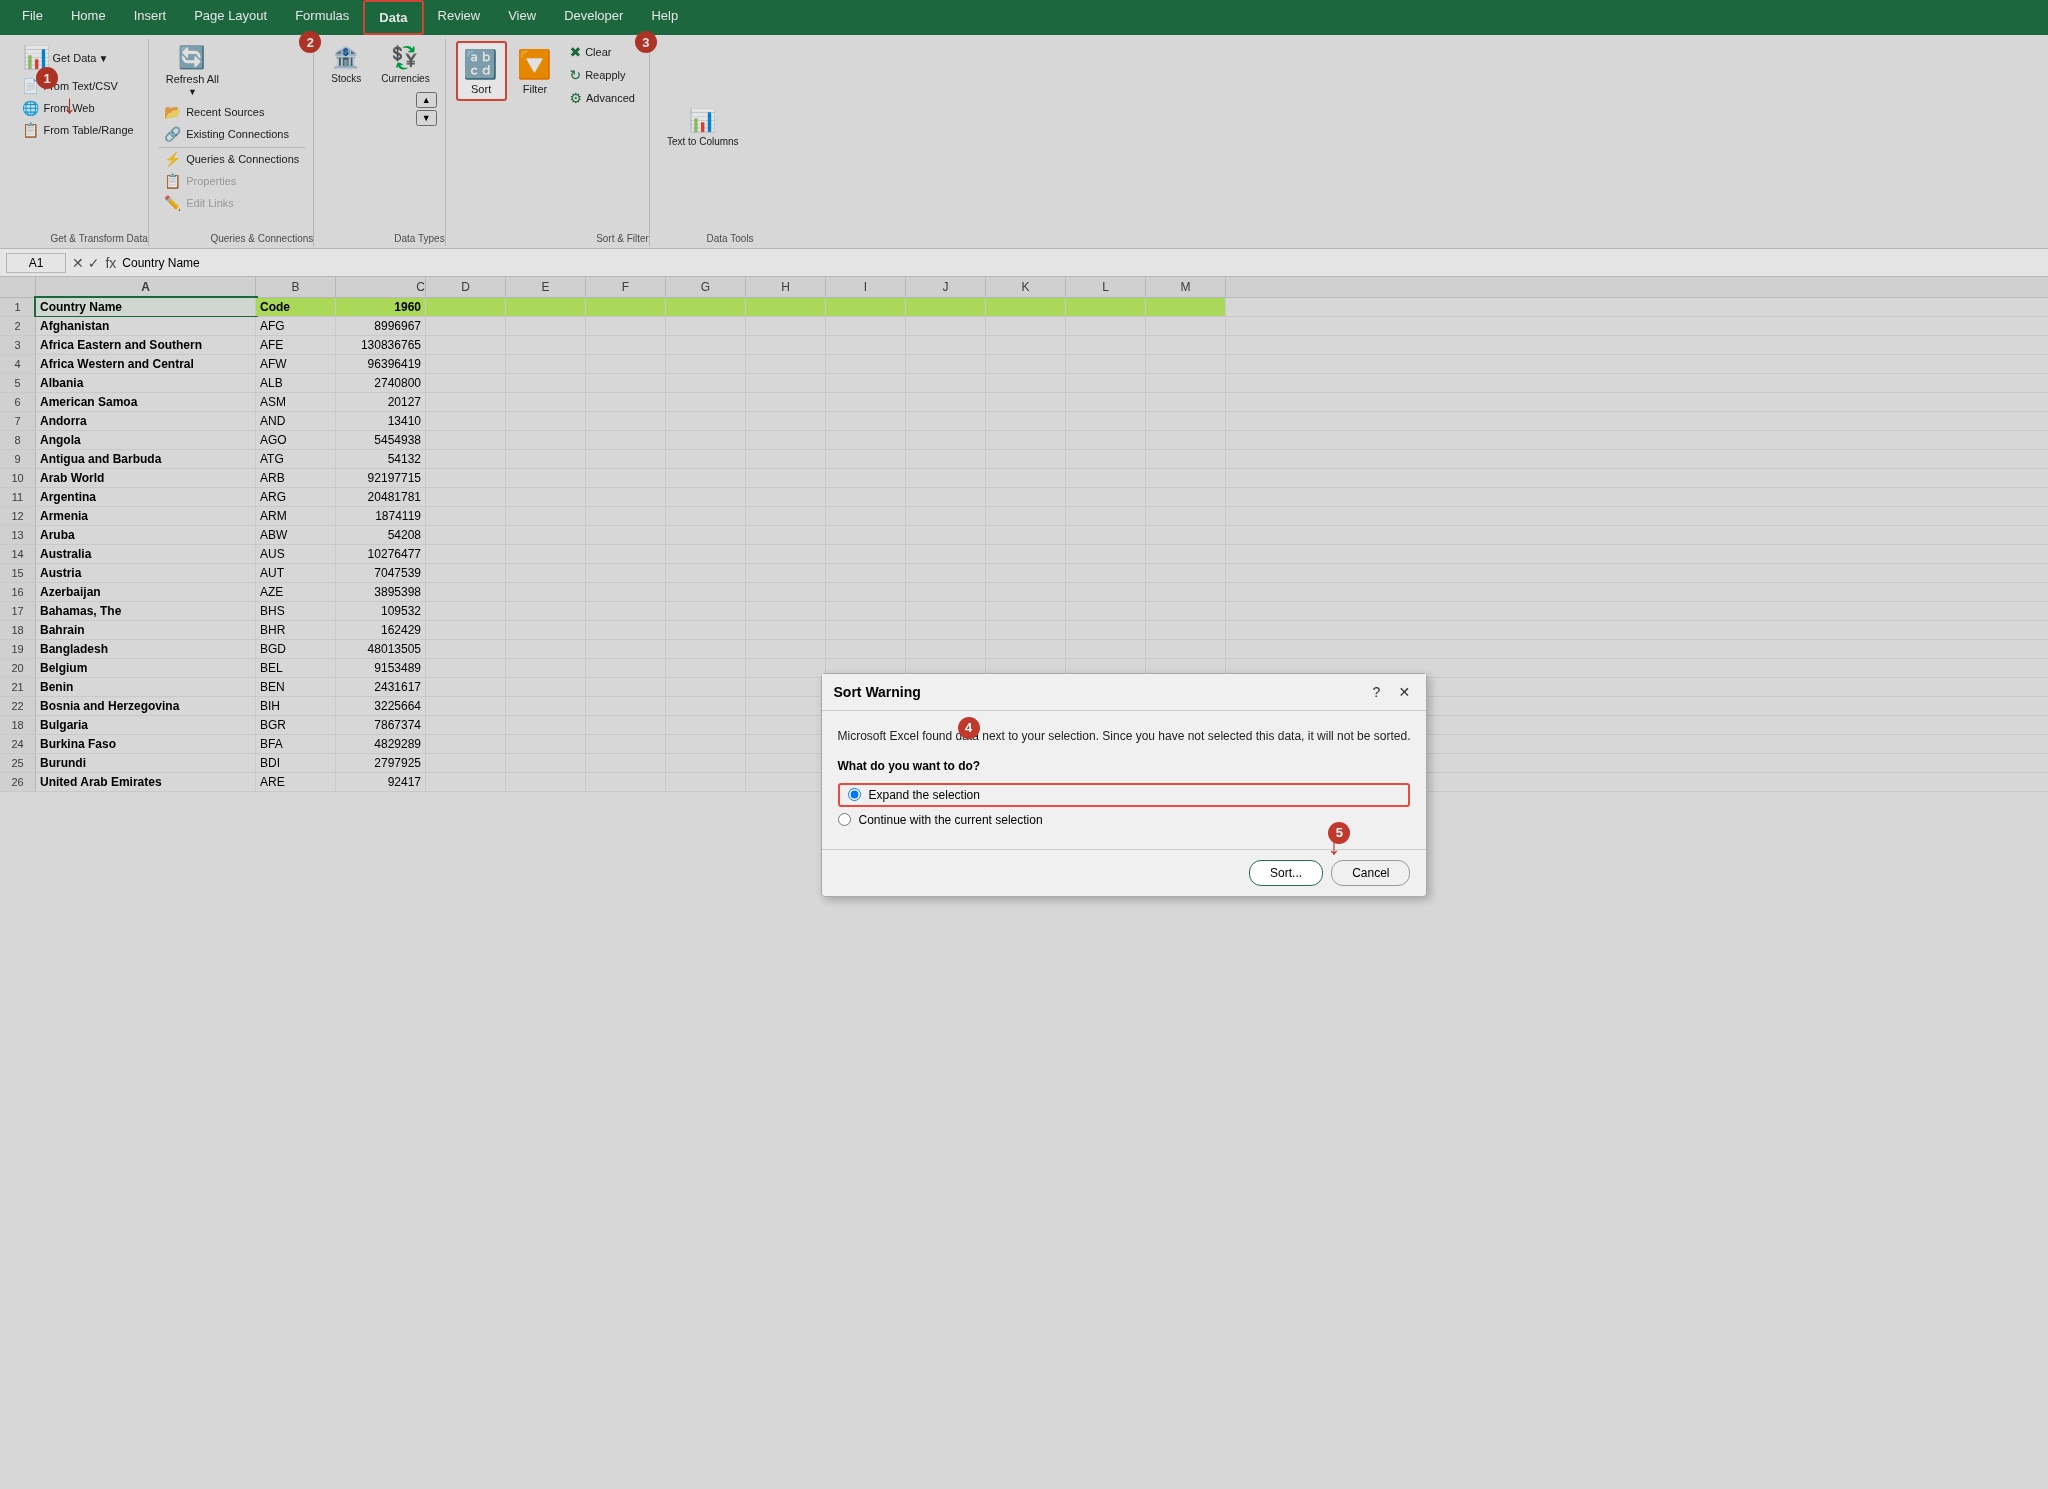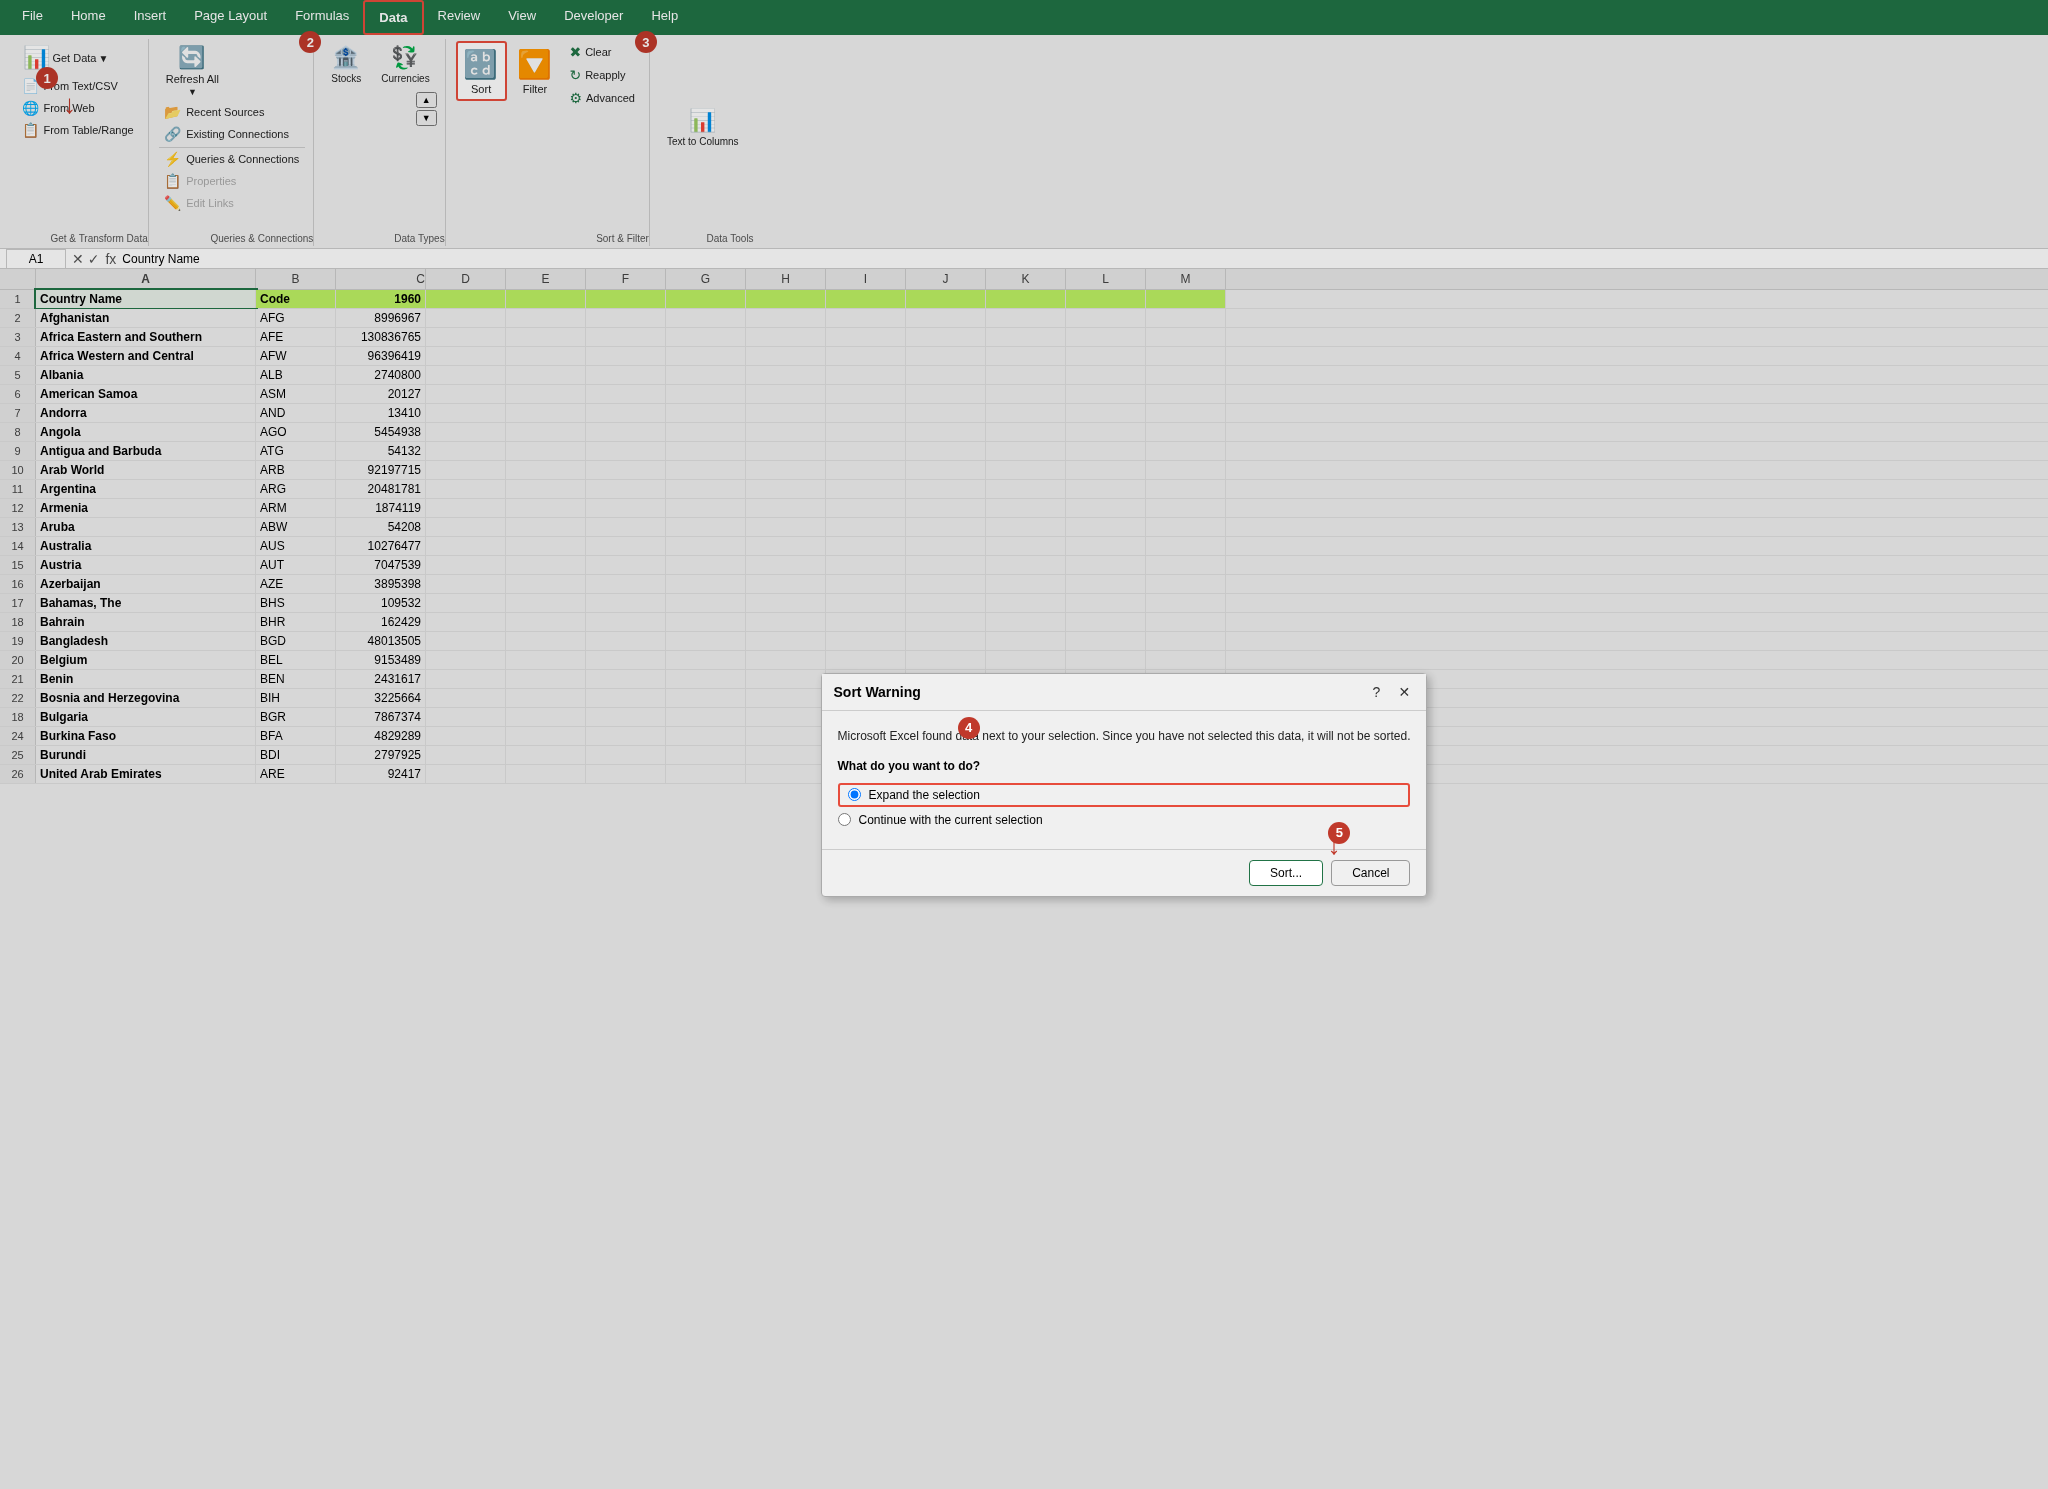--- a/index.html
+++ b/index.html
@@ -49,21 +49,21 @@
     
     .badge {
       display: inline-flex; align-items: center; justify-content: center;
       width: 22px; height: 22px; border-radius: 50%; background: #c0392b;
       color: white; font-size: 13px; font-weight: bold; position: absolute; z-index: 10;
     }
 
     
     .formula-bar {
       display: flex; align-items: center; background: white;
-      border-bottom: 1px solid #ccc; padding: 2px 6px; gap: 6px; height: 20px;
+      border-bottom: 1px solid #ccc; padding: 2px 6px; gap: 6px; height: 28px;
     }
     .cell-ref {
       width: 60px; border: 1px solid #ccc; padding: 2px 4px;
       font-size: 12px; text-align: center;
     }
     .formula-icons { display: flex; gap: 4px; color: #555; font-size: 14px; }
     .formula-input { flex: 1; border: none; font-size: 12px; outline: none; }
 
     
     .sheet-container { display: flex; flex-direction: column; overflow: hidden; }
@@ -126,21 +126,21 @@
       font-size: 12px; cursor: pointer;
     }
     .radio-option input { cursor: pointer; }
     .radio-highlighted { border: 2px solid #e74c3c; padding: 3px 8px; border-radius: 3px; }
     .dialog-footer {
       display: flex; justify-content: flex-end; gap: 8px;
       padding: 10px 16px; border-top: 1px solid #ccc;
     }
     .dialog-action-btn {
       padding: 5px 20px; font-size: 12px; border: 1px solid #999;
-      border-radius: 4px; cursor: pointer; background: #f0f0f0;
+      border-radius: 12px; cursor: pointer; background: #f0f0f0;
     }
     .dialog-action-btn.primary { background: white; border-color: #217346; }
 
     
     .ribbon-btn-small.disabled { color: #aaa; }
     .ribbon-btn-small.disabled .icon { color: #aaa; }
 
     
     .sort-group { position: relative; }
   </style>

